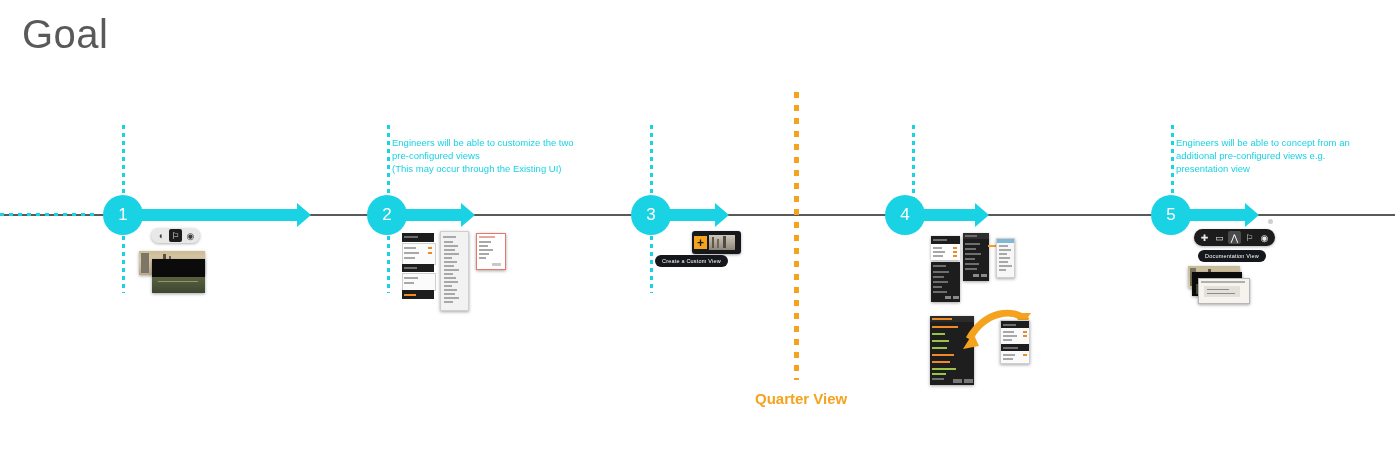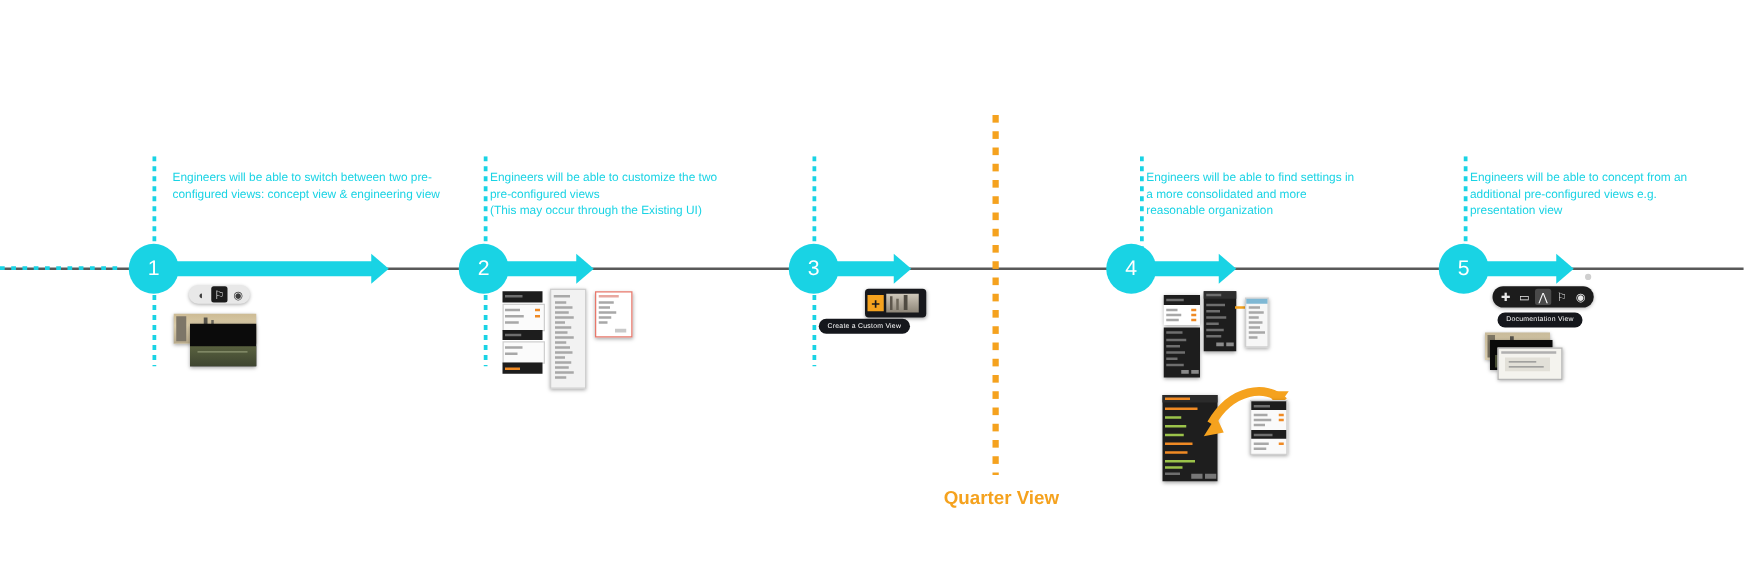--- a/index.html
+++ b/index.html
@@ -210,40 +210,39 @@
     line-height: 12px;
     font-weight: bold;
     display: flex; align-items: center; justify-content: center;
   }
 </style>
 </head>
 <body>
 
 <div id="canvas">
 
+  <div id="page-title">Goal</div>
 
   <div class="axis-line"></div>
   <div class="dotted-stub"></div>
 
   <div class="cyan-seg" style="left:140px; width:158px;"></div>
   <div class="cyan-seg" style="left:404px; width:58px;"></div>
   <div class="cyan-seg" style="left:668px; width:48px;"></div>
   <div class="cyan-seg" style="left:922px; width:54px;"></div>
   <div class="cyan-seg" style="left:1188px; width:58px;"></div>
 
   <div id="quarter-divider"></div>
   <div id="quarter-goal-label">Quarter View</div>
 
   <div class="dotted-guide up" style="left:122px;"></div>
   <div class="dotted-guide down" style="left:122px;"></div>
   <div class="milestone-circle" style="left:103px; top:195px;">
     <span>1</span>
   </div>
-  <div class="note" style="left:138px; top:136px; width:250px;">Engineers will be able to switch between two pre-
-configured views: concept view &amp; engineering view</div>
 
   <div class="toolbar-pill" style="left:151px; top:228px;">
     <div class="tb-icon">◖</div>
     <div class="tb-icon on">⚐</div>
     <div class="tb-icon">◉</div>
   </div>
 
   <div class="thumb shadow" style="left:139px; top:251px; width:66px; height:24px; background:linear-gradient(to bottom,#cdbb94 0%,#d9cba9 40%,#b7a98a 100%);">
     <div class="art" style="left:2px; top:2px; width:8px; height:20px; background:#7d7668;"></div>
     <div class="art" style="left:24px; top:3px; width:3px; height:17px; background:#55524a;"></div>
@@ -324,23 +323,20 @@
       <div class="art" style="left:8px; top:4px; width:2px; height:9px; background:#6e675a;"></div>
       <div class="art" style="left:14px; top:1px; width:3px; height:12px; background:#4f4a41;"></div>
     </div>
   </div>
   <div class="tooltip-pill" style="left:655px; top:255px;">Create a Custom View</div>
 
   <div class="dotted-guide up" style="left:912px;"></div>
   <div class="milestone-circle" style="left:885px; top:195px;">
     <span>4</span>
   </div>
-  <div class="note" style="left:917px; top:136px; width:220px;">Engineers will be able to find settings in
-a more consolidated and more
-reasonable organization</div>
 
   <div class="art shadow" style="left:931px; top:236px; width:29px; height:24px; background:#ffffff;">
     <div class="panel-dark" style="left:0; top:0; width:29px; height:8px;"></div>
     <div class="mini-txt light" style="left:2px; top:3px; width:14px;"></div>
     <div class="mini-txt" style="left:2px; top:11px; width:9px;"></div>
     <div class="mini-txt orange" style="left:22px; top:11px; width:4px;"></div>
     <div class="mini-txt" style="left:2px; top:15px; width:12px;"></div>
     <div class="mini-txt orange" style="left:22px; top:15px; width:4px;"></div>
     <div class="mini-txt" style="left:2px; top:19px; width:10px;"></div>
     <div class="mini-txt orange" style="left:22px; top:19px; width:4px;"></div>

